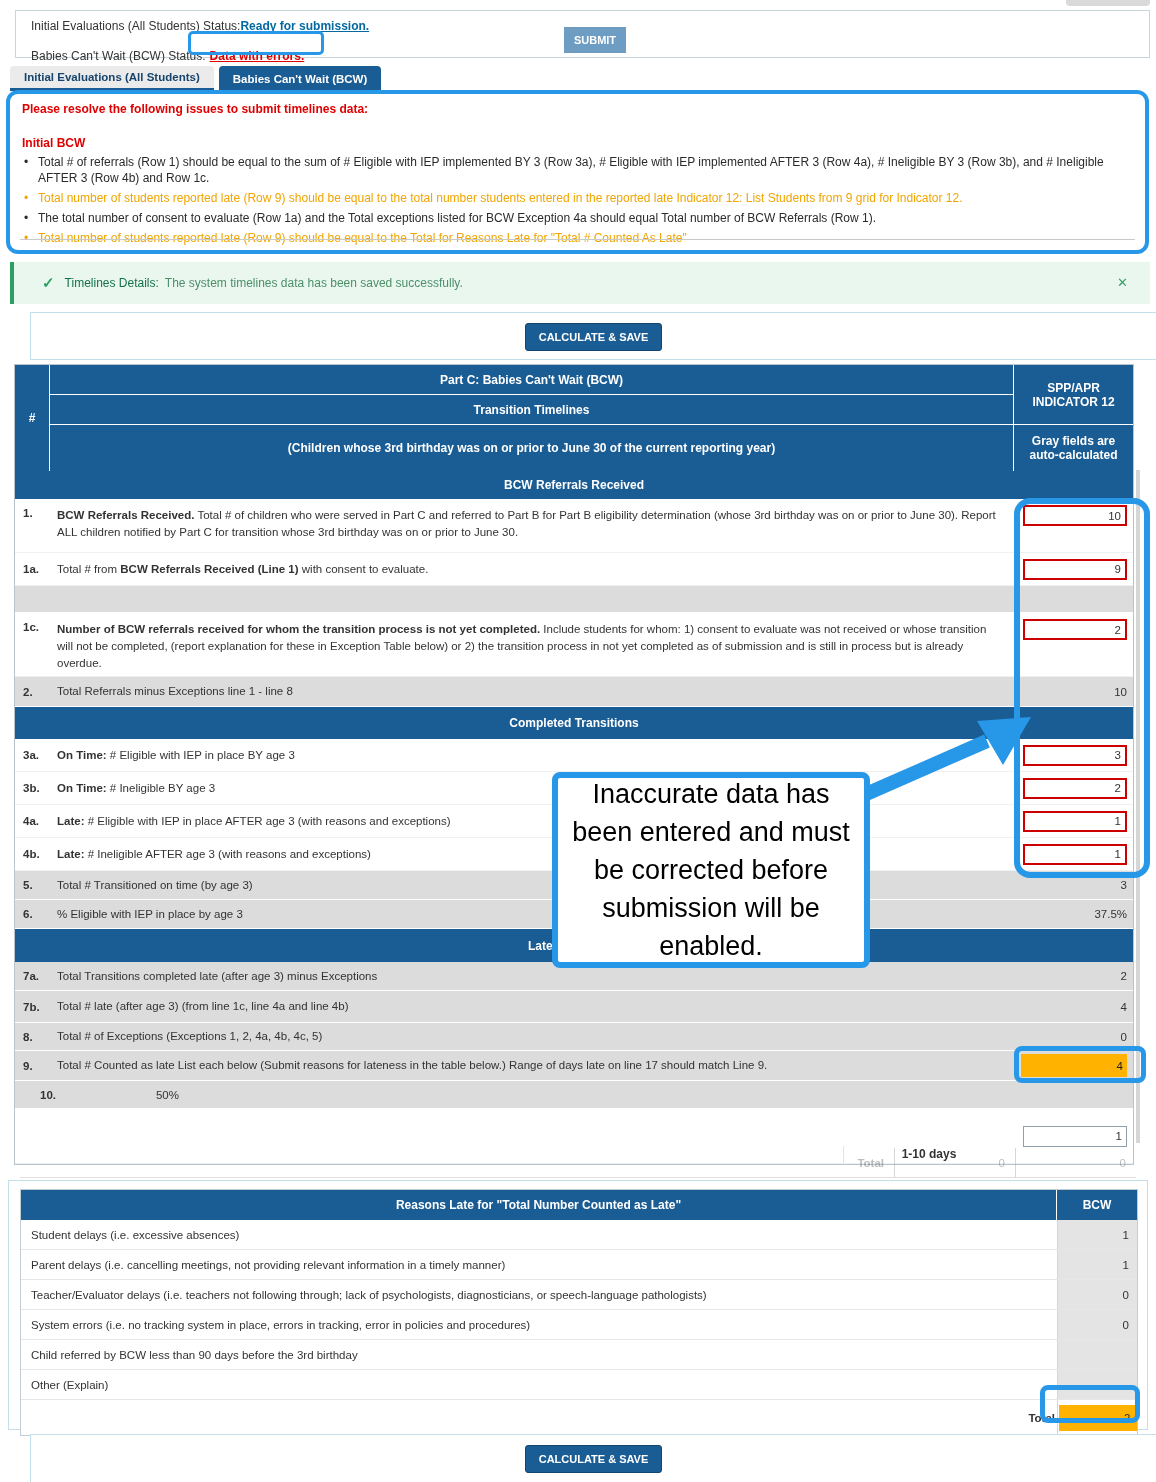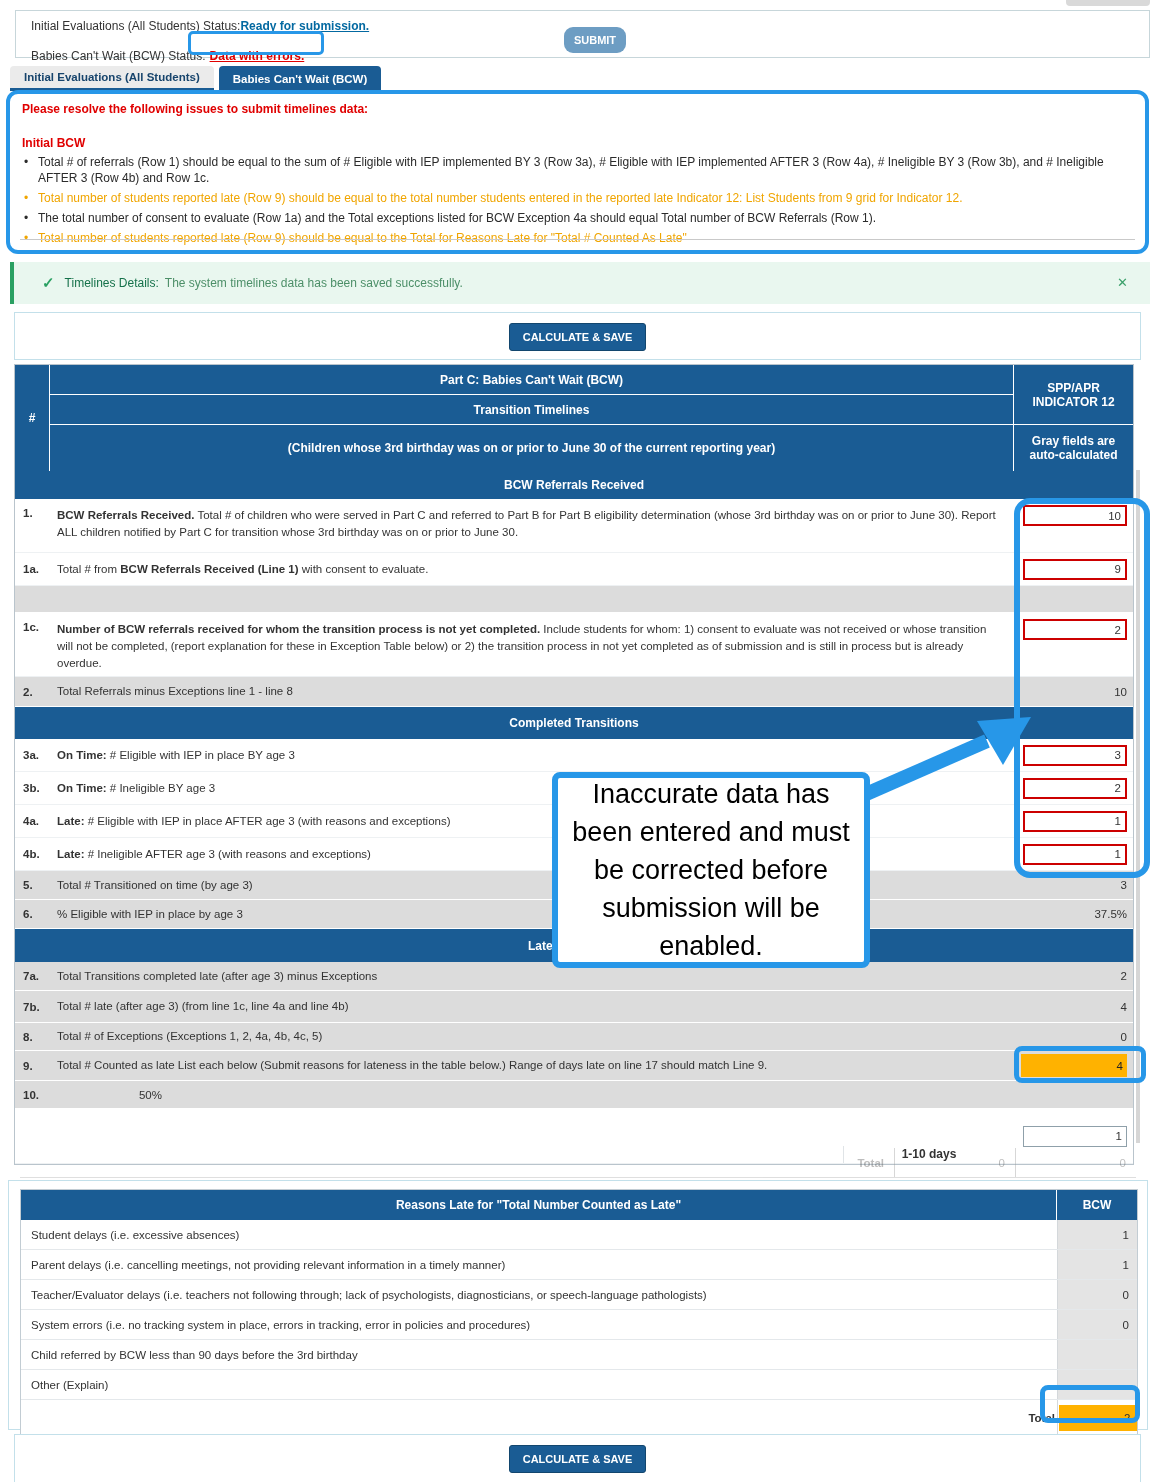--- a/index.html
+++ b/index.html
@@ -7,21 +7,21 @@
   .abs{position:absolute;box-sizing:border-box;}
 
   
   #top-artifact{left:1066px;top:0;width:84px;height:6px;background:#d9d9d9;border-radius:0 0 4px 4px;}
   #status-box{left:15px;top:10px;width:1135px;height:48px;border:1px solid #c7d6da;background:#fff;}
   .status-line{position:absolute;left:15px;font-size:12px;white-space:nowrap;}
   #status-line1{top:8px;}
   #status-line2{top:38px;}
   .status-ok{color:#0369a1;font-weight:bold;text-decoration:underline;}
   .status-err{color:#e00000;font-weight:bold;text-decoration:underline;margin-left:4px;}
-  #submit-btn{left:548px;top:16px;width:62px;height:26px;background:#6d9dc3;color:#fff;border:none;border-radius:9px;font-size:11px;font-weight:bold;font-family:"Liberation Sans",sans-serif;cursor:pointer;}
+  #submit-btn{left:548px;top:16px;width:62px;height:26px;background:#6d9dc3;color:#fff;border:none;border-radius:0;font-size:11px;font-weight:bold;font-family:"Liberation Sans",sans-serif;cursor:pointer;}
   #hl-status{left:188px;top:31px;width:136px;height:24px;border:3px solid #2797e8;border-radius:5px;pointer-events:none;}
 
   
   #tabs{left:10px;top:66px;height:25px;display:flex;gap:5px;}
   .tab{height:25px;padding:0 14px;display:flex;align-items:center;font-size:11.5px;font-weight:bold;border-radius:4px 4px 0 0;cursor:pointer;box-sizing:border-box;}
   .tab.inactive{background:#ebebeb;color:#17446c;border-bottom:3px solid #1a5c94;}
   .tab.active{background:#1a5c94;color:#fff;}
 
   
   #error-panel{left:6px;top:90px;width:1143px;height:164px;border:4px solid #2797e8;border-radius:12px;background:#fff;padding:6px 12px;font-size:12px;}
@@ -35,21 +35,21 @@
   #error-divider{position:absolute;left:10px;right:10px;bottom:10px;border-top:1px solid #c9c9c9;}
 
   
   #success-alert{left:10px;top:262px;width:1140px;height:42px;background:#e9f7ef;border-left:4px solid #2aa062;display:flex;align-items:center;font-size:12px;}
   #success-check{color:#2aa062;font-size:15px;font-weight:bold;margin:0 10px 0 28px;}
   #success-title{color:#15714a;font-weight:normal;margin-right:6px;}
   #success-msg{color:#4c8f68;}
   #success-close{position:absolute;right:16px;top:12px;color:#3aa06a;font-size:13px;cursor:pointer;background:none;border:none;font-family:"Liberation Sans",sans-serif;}
 
   
-  .action-box{left:14px;width:1127px;border:1px solid #c3e0ea;background:#fff;text-align:center;}
+  .action-box{left:30px;width:1127px;border:1px solid #c3e0ea;background:#fff;text-align:center;}
   #action-box-top{top:312px;height:48px;}
   #action-box-bottom{top:1434px;height:48px;border-bottom:none;}
   .calc-btn{margin-top:10px;background:#1a5c94;color:#fff;border:1px solid #124independ identifier;border:1px solid #12466e;border-radius:3px;font-size:11px;font-weight:bold;padding:7px 13px;font-family:"Liberation Sans",sans-serif;cursor:pointer;}
 
   
   #main-table{left:14px;top:364px;width:1120px;border:1px solid #b9c4cc;background:#fff;}
   #mt-header{display:flex;background:#1a5c94;color:#fff;font-weight:bold;font-size:12px;text-align:center;}
   #h-hash{width:34px;display:flex;align-items:center;justify-content:center;border-right:1px solid #fff;}
   #h-mid{flex:1;display:flex;flex-direction:column;}
   .h-r{display:flex;align-items:center;justify-content:center;border-bottom:1px solid #fff;}
@@ -260,21 +260,21 @@
           <span>0</span>
         </div>
       </div>
       <div class="row gray" style="min-height: 30px;">
         <div class="cell-num">9.</div>
         <div class="cell-desc"><span>Total # Counted as late List each below (Submit reasons for lateness in the table below.) Range of days late on line 17 should match Line 9.</span></div>
         <div class="cell-val">
           <div class="orangebox">4</div>
         </div>
       </div>
-      <div class="row gray" style="min-height: 28px;">
+      <div class="row gray" style="min-height: 28px; padding-left: 17px;">
         <div class="cell-num">10.</div>
         <div class="cell-val">
           <span>50%</span>
         </div>
       </div>
       <div class="row" style="min-height: 36px;">
         <div class="cell-num"></div>
         <div class="cell-desc" style="display: flex; padding: 0px; align-self: stretch;">
           <div class="range-spacer"></div>
           <div class="range-label">1-10 days</div>

